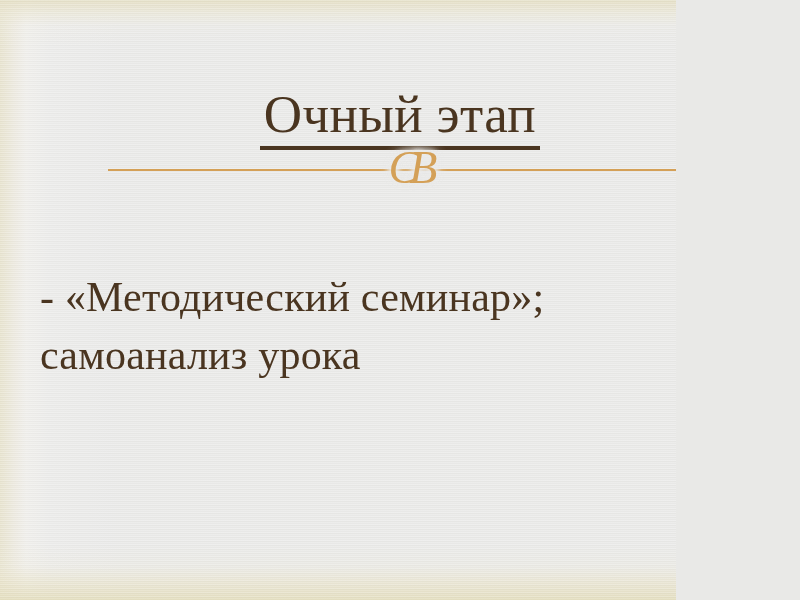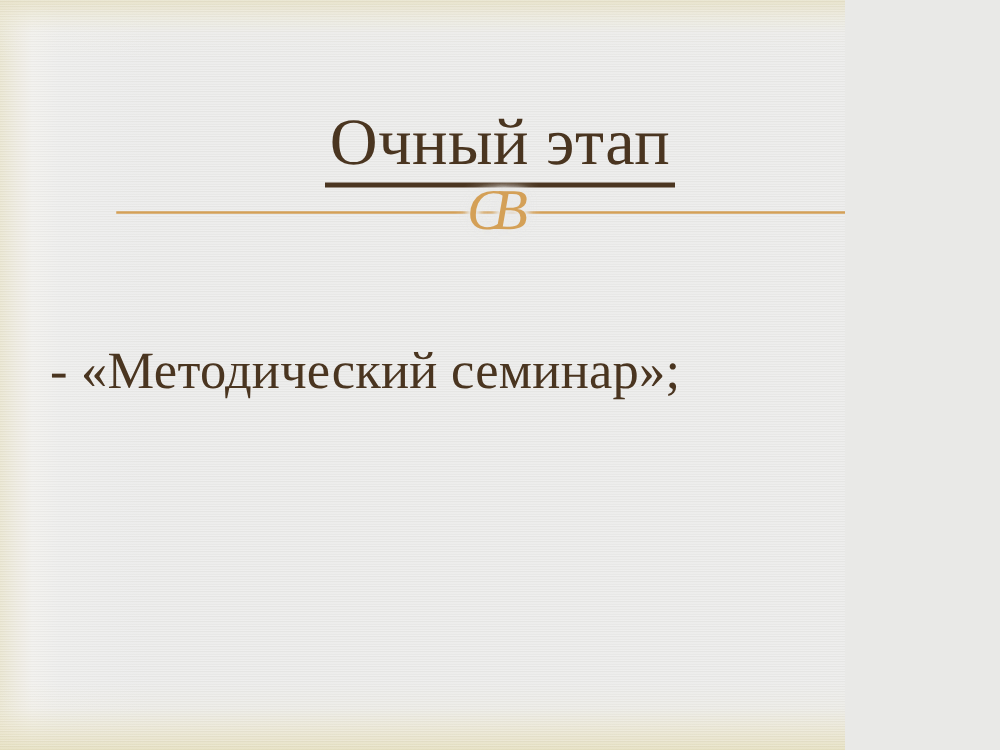--- a/index.html
+++ b/index.html
@@ -87,21 +87,21 @@
     letter-spacing: 0.4px;
     white-space: nowrap;
     border-bottom: 4px solid #4a3520;
     padding: 0 4px 2px 4px;
   }
 
   
   .divider {
     position: absolute;
     top: 146px;
-    left: 93px;
+    left: 108px;
     width: 600px;
     height: 48px;
     display: flex;
     align-items: center;
     justify-content: center;
   }
   .divider-rule {
     position: absolute;
     top: 23px;
     left: 0;
@@ -159,15 +159,16 @@
     <h1 class="slide-title">Очный этап</h1>
   </div>
 
   <div class="divider">
     <span class="divider-rule"></span>
     <span class="divider-ornament">CB</span>
   </div>
 
   <div class="body-block">
     <span class="body-line">- «Методический семинар»;</span>
+    <span class="body-line">самоанализ урока</span>
   </div>
 
 </div>
 
 </body></html>

